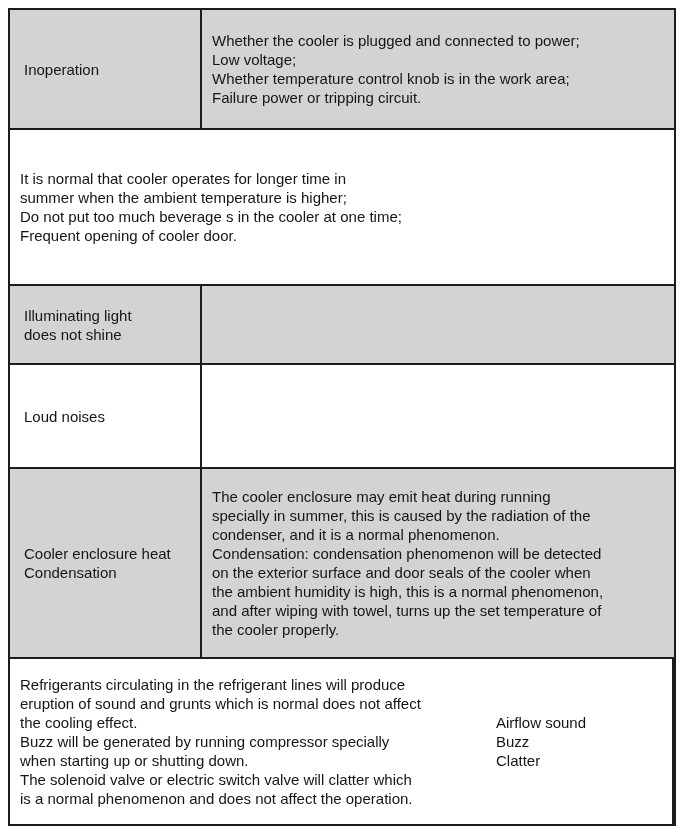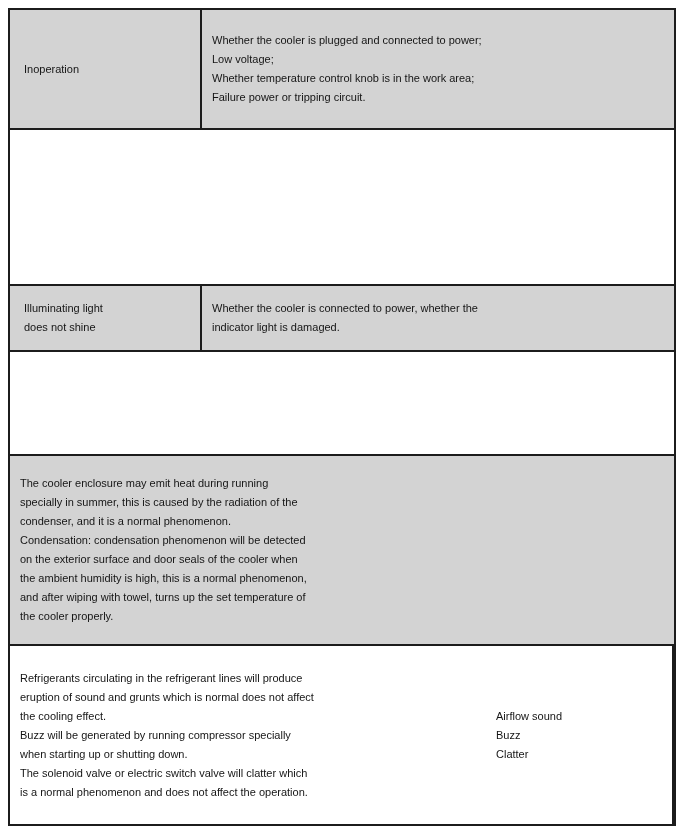--- a/index.html
+++ b/index.html
@@ -22,31 +22,31 @@
   }
   .row {
     display: flex;
     width: 100%;
   }
   .row + .row { border-top: 2px solid #1c1c1c; }
   .row:nth-child(odd) { background: #d3d3d3; }
   .row:nth-child(even) { background: #ffffff; }
   .row-0 { height: 118px; }
   .row-1 { height: 156px; }
-  .row-2 { height: 66px; }
+  .row-2 { height: 79px; }
   .row-3 { height: 104px; }
   .row-4 { height: 190px; }
   .row-5 { flex: 1; }
   .cell {
     display: flex;
     flex-direction: column;
     justify-content: center;
     white-space: pre-line;
     color: #151515;
-    font-size: 11px;
+    font-size: 15px;
     line-height: 19px;
     overflow: hidden;
   }
   .cell.problem {
     width: 192px;
     flex: 0 0 192px;
     border-right: 2px solid #1c1c1c;
     padding: 6px 6px 6px 14px;
   }
   .cell.solution {
@@ -62,33 +62,38 @@
 
     <div class="row row-0">
       <div class="cell problem">Inoperation</div>
       <div class="cell solution">Whether the cooler is plugged and connected to power;
 Low voltage;
 Whether temperature control knob is in the work area;
 Failure power or tripping circuit.</div>
     </div>
 
     <div class="row row-1">
+      <div class="cell solution">It is normal that cooler operates for longer time in
+summer when the ambient temperature is higher;
+Do not put too much beverage s in the cooler at one time;
+Frequent opening of cooler door.</div>
     </div>
 
     <div class="row row-2">
       <div class="cell problem">Illuminating light
 does not shine</div>
-      <div class="cell solution">Whether the cooler is connected to power, whether the
-indicator light is damaged.</div>
     </div>
 
     <div class="row row-3">
+      <div class="cell problem">Loud noises</div>
     </div>
 
     <div class="row row-4">
+      <div class="cell problem">Cooler enclosure heat
+Condensation</div>
       <div class="cell solution">The cooler enclosure may emit heat during running
 specially in summer, this is caused by the radiation of the
 condenser, and it is a normal phenomenon.
 Condensation: condensation phenomenon will be detected
 on the exterior surface and door seals of the cooler when
 the ambient humidity is high, this is a normal phenomenon,
 and after wiping with towel, turns up the set temperature of
 the cooler properly.</div>
     </div>
 

